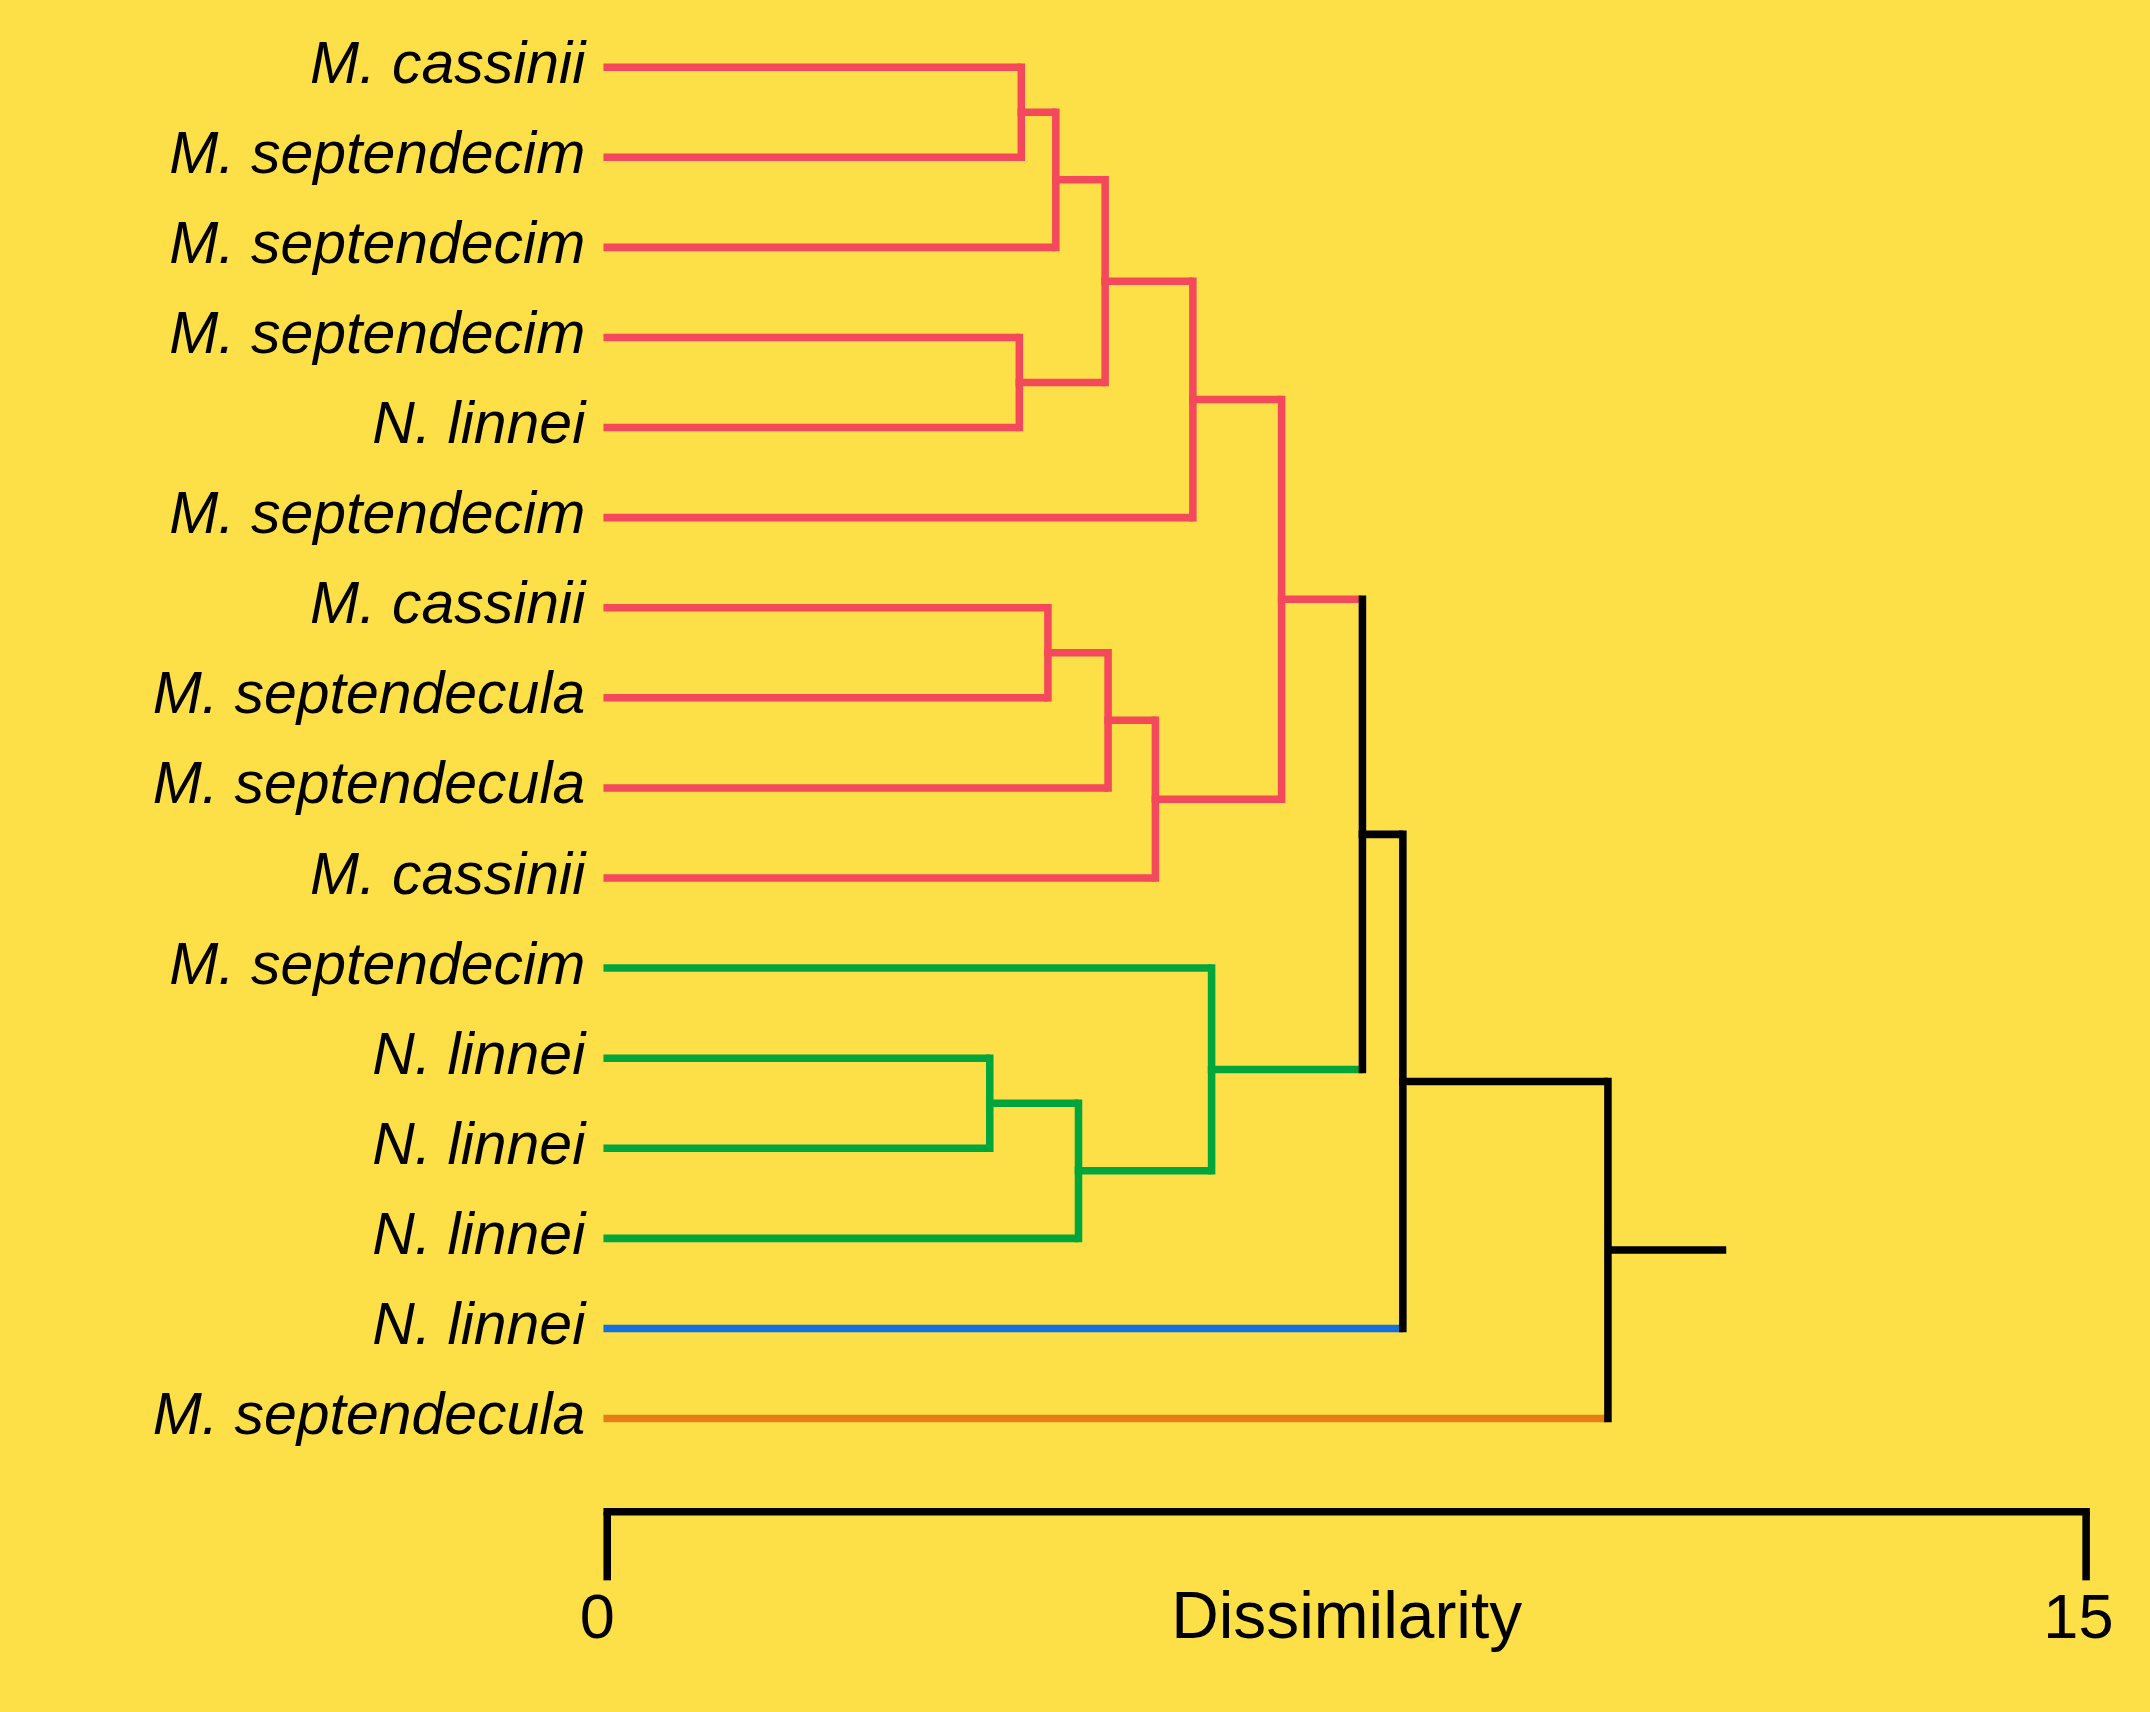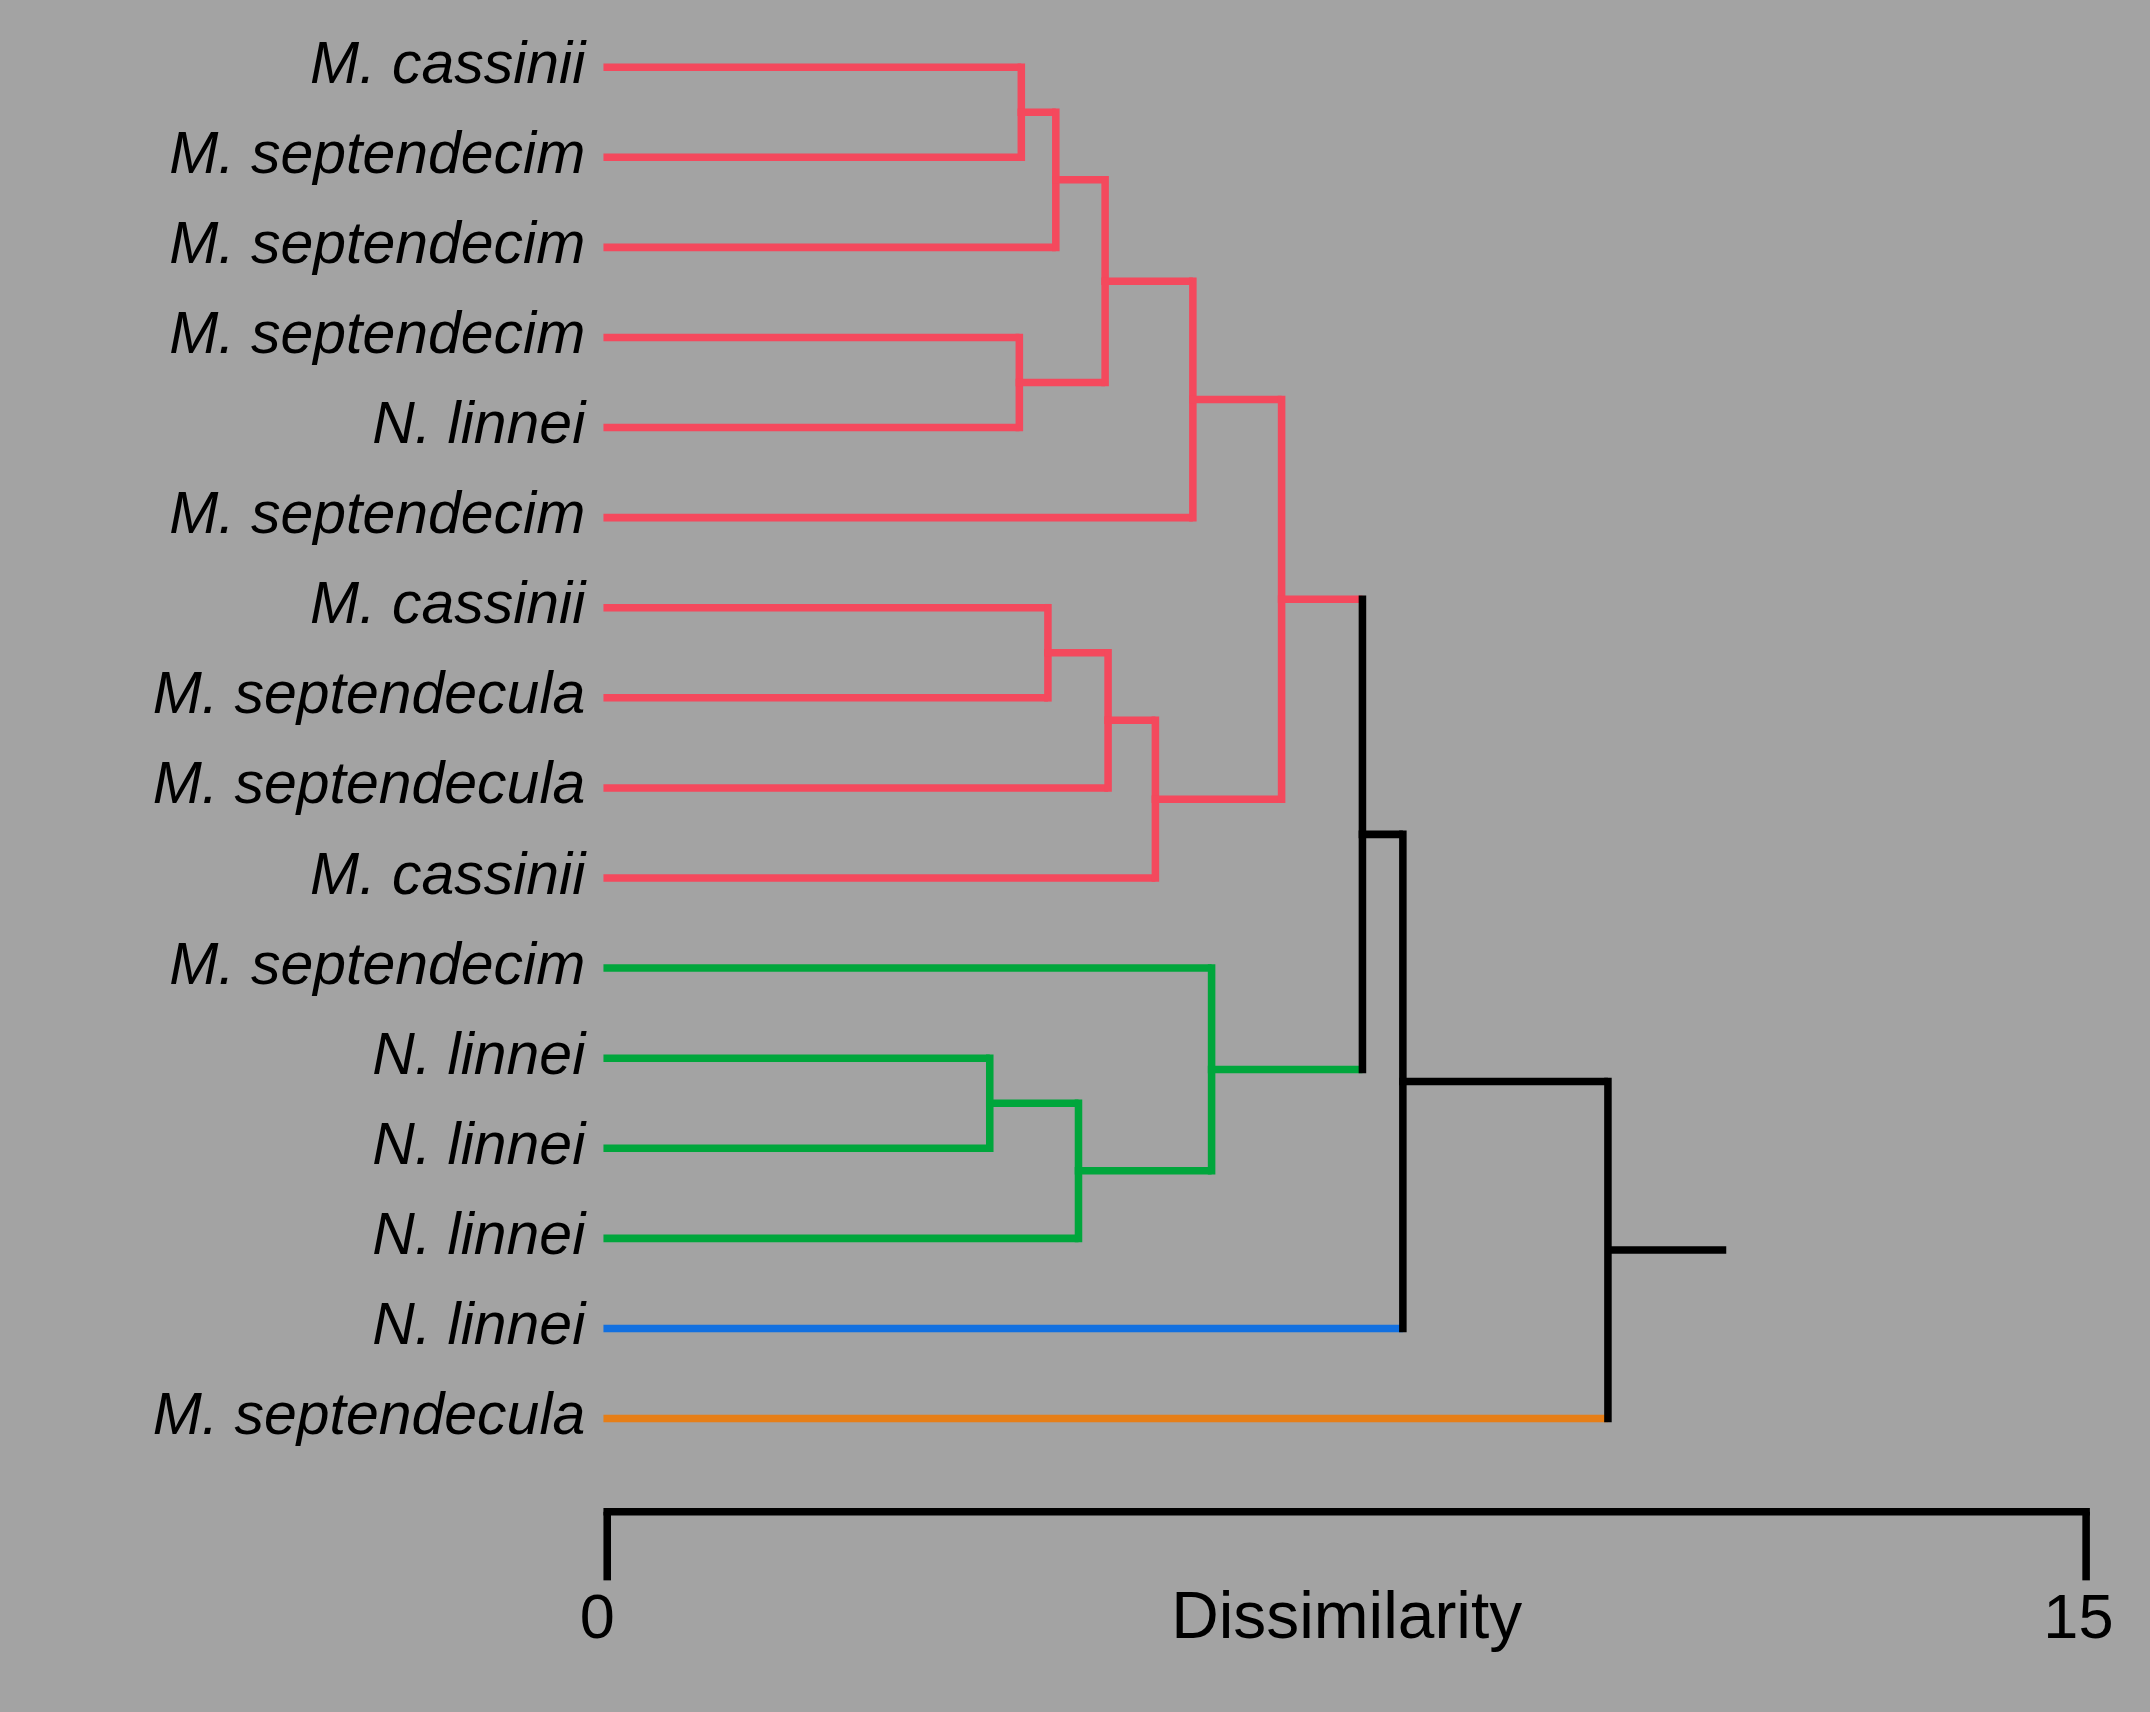--- a/index.html
+++ b/index.html
@@ -8,21 +8,21 @@
     padding: 0;
     background: #ffffff;
   }
   body {
     font-family: "Liberation Sans", sans-serif;
   }
   #figure-root {
     position: relative;
     width: 2151px;
     height: 1712px;
-    background: #a3a3a3;
+    background: #fde047;
     overflow: hidden;
   }
   svg.dendro {
     position: absolute;
     left: 0;
     top: 0;
     width: 2151px;
     height: 1712px;
     display: block;
   }

